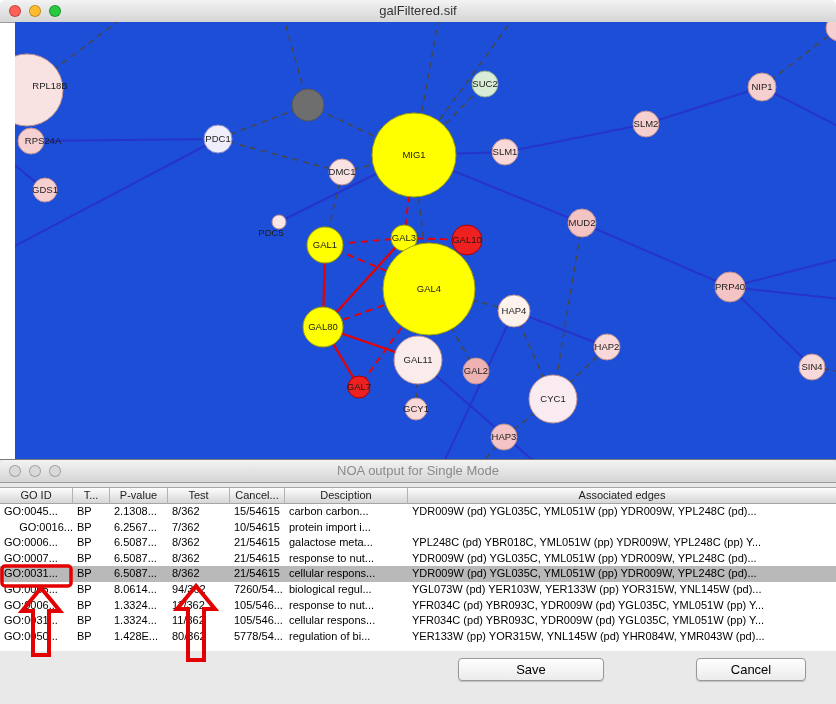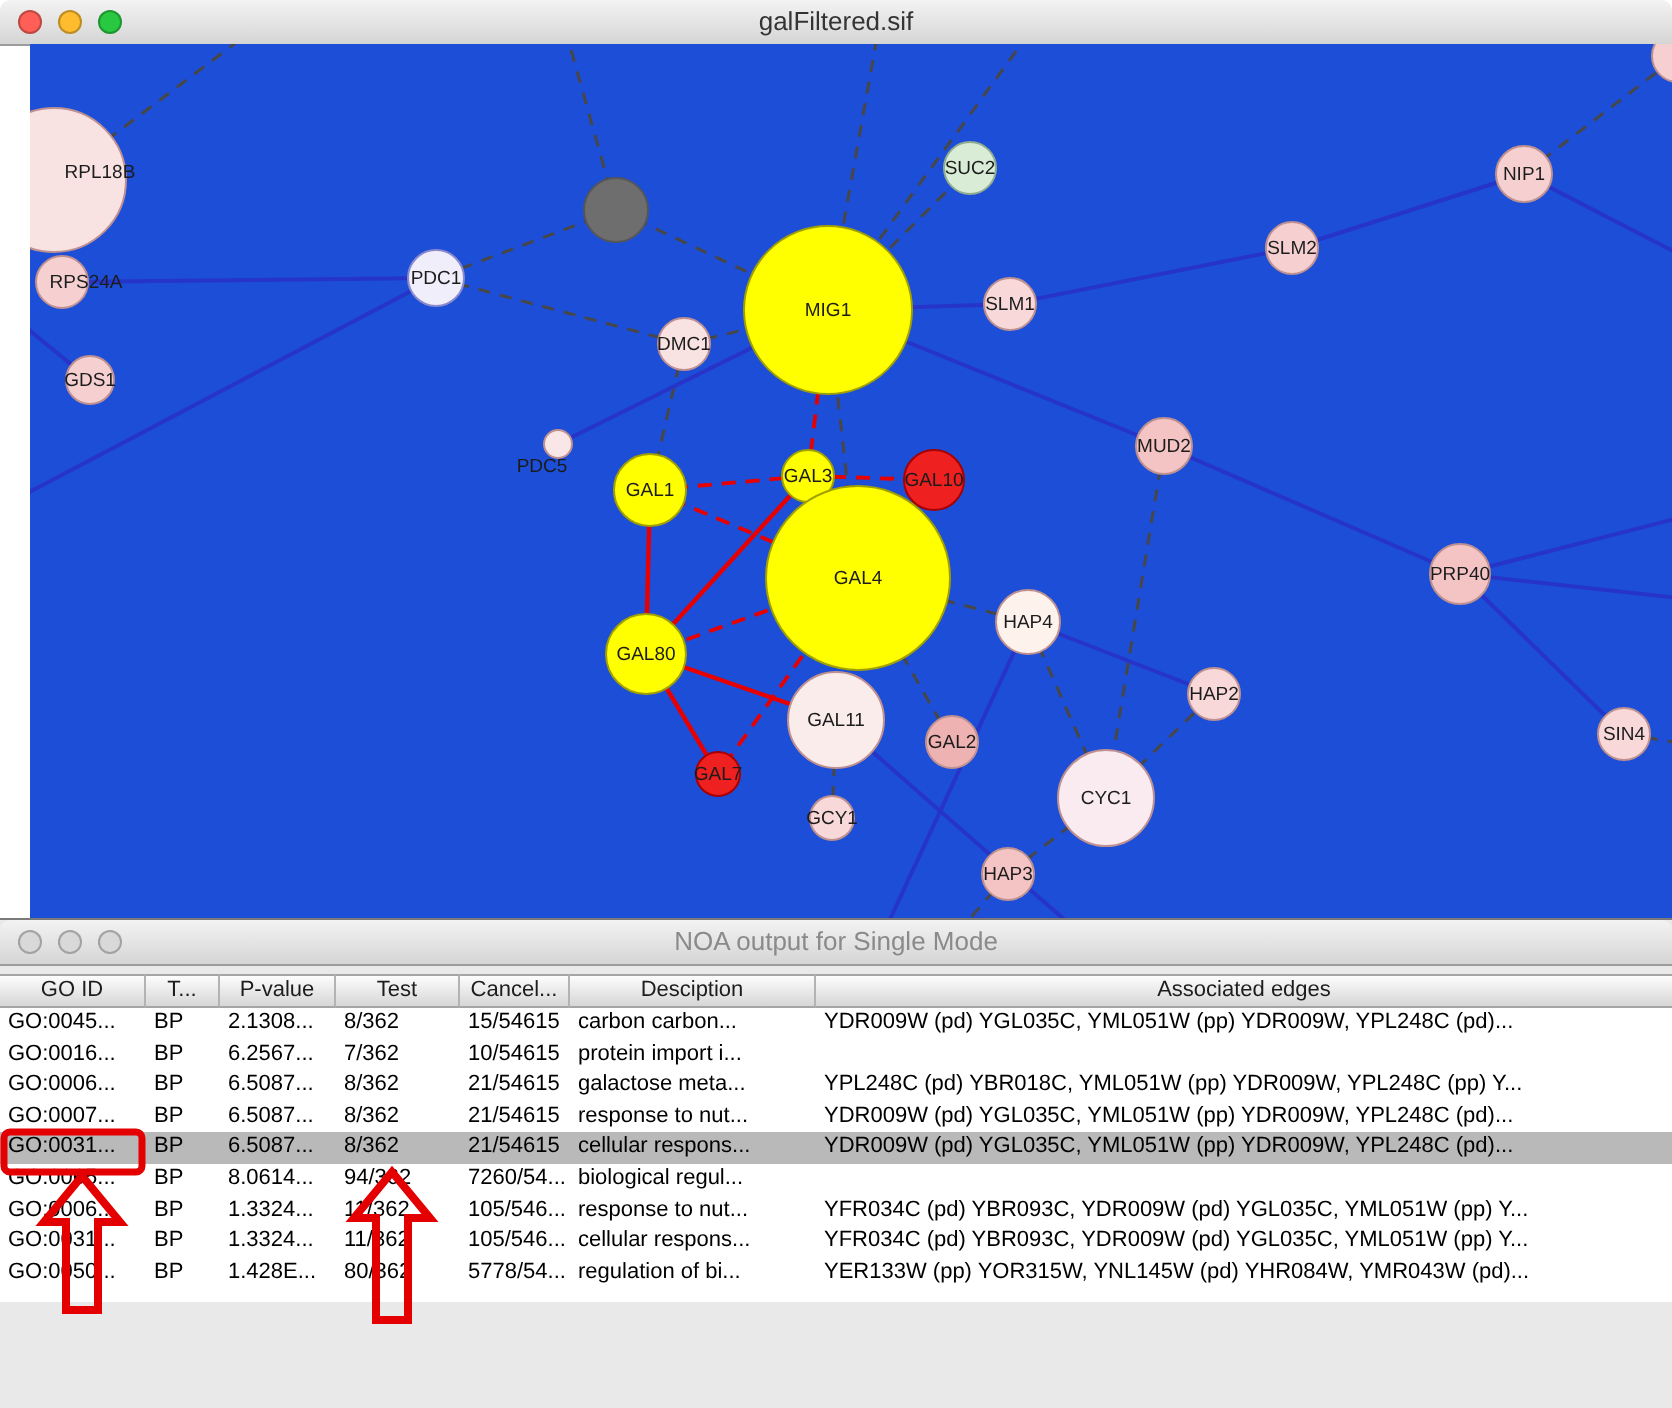--- a/index.html
+++ b/index.html
@@ -204,21 +204,21 @@
       <div class="trow">
         <div class="tcell" style="width: 73px;">GO:0045...</div>
         <div class="tcell" style="width: 37px;">BP</div>
         <div class="tcell" style="width: 58px;">2.1308...</div>
         <div class="tcell" style="width: 62px;">8/362</div>
         <div class="tcell" style="width: 55px;">15/54615</div>
         <div class="tcell" style="width: 123px;">carbon carbon...</div>
         <div class="tcell flex">YDR009W (pd) YGL035C, YML051W (pp) YDR009W, YPL248C (pd)...</div>
       </div>
       <div class="trow">
-        <div class="tcell" style="width: 73px;">GO:0016...</div>
+        <div class="tcell" style="width: 73px; text-align: right;">GO:0016...</div>
         <div class="tcell" style="width: 37px;">BP</div>
         <div class="tcell" style="width: 58px;">6.2567...</div>
         <div class="tcell" style="width: 62px;">7/362</div>
         <div class="tcell" style="width: 55px;">10/54615</div>
         <div class="tcell" style="width: 123px;">protein import i...</div>
       </div>
       <div class="trow">
         <div class="tcell" style="width: 73px;">GO:0006...</div>
         <div class="tcell" style="width: 37px;">BP</div>
         <div class="tcell" style="width: 58px;">6.5087...</div>
@@ -245,20 +245,21 @@
         <div class="tcell" style="width: 123px;">cellular respons...</div>
         <div class="tcell flex">YDR009W (pd) YGL035C, YML051W (pp) YDR009W, YPL248C (pd)...</div>
       </div>
       <div class="trow">
         <div class="tcell" style="width: 73px;">GO:0065...</div>
         <div class="tcell" style="width: 37px;">BP</div>
         <div class="tcell" style="width: 58px;">8.0614...</div>
         <div class="tcell" style="width: 62px;">94/362</div>
         <div class="tcell" style="width: 55px;">7260/54...</div>
         <div class="tcell" style="width: 123px;">biological regul...</div>
+        <div class="tcell flex">YGL073W (pd) YER103W, YER133W (pp) YOR315W, YNL145W (pd)...</div>
       </div>
       <div class="trow">
         <div class="tcell" style="width: 73px;">GO:0006...</div>
         <div class="tcell" style="width: 37px;">BP</div>
         <div class="tcell" style="width: 58px;">1.3324...</div>
         <div class="tcell" style="width: 62px;">11/362</div>
         <div class="tcell" style="width: 55px;">105/546...</div>
         <div class="tcell" style="width: 123px;">response to nut...</div>
         <div class="tcell flex">YFR034C (pd) YBR093C, YDR009W (pd) YGL035C, YML051W (pp) Y...</div>
       </div>
@@ -274,19 +275,23 @@
       <div class="trow">
         <div class="tcell" style="width: 73px;">GO:0050...</div>
         <div class="tcell" style="width: 37px;">BP</div>
         <div class="tcell" style="width: 58px;">1.428E...</div>
         <div class="tcell" style="width: 62px;">80/362</div>
         <div class="tcell" style="width: 55px;">5778/54...</div>
         <div class="tcell" style="width: 123px;">regulation of bi...</div>
         <div class="tcell flex">YER133W (pp) YOR315W, YNL145W (pd) YHR084W, YMR043W (pd)...</div>
       </div>
     </div>
+  <div id="button-bar">
+    <div class="mac-btn" id="save-btn">Save</div>
+    <div class="mac-btn" id="cancel-btn">Cancel</div>
+  </div>
 </div>
 
 <svg id="annot">
   <rect class="annot-shape" x="2" y="566" width="69" height="20" rx="3" fill="none" stroke-width="3.5" stroke="#e40000"></rect>
   <polygon class="annot-shape" points="41,588 22,611 33,611 33,655 49,655 49,611 60,611" fill="none" stroke-width="4" stroke-linejoin="miter" stroke="#e40000"></polygon>
   <polygon class="annot-shape" points="196,586 177,609 188,609 188,660 204,660 204,609 215,609" fill="none" stroke-width="4" stroke-linejoin="miter" stroke="#e40000"></polygon>
 </svg>
 
 </body></html>

